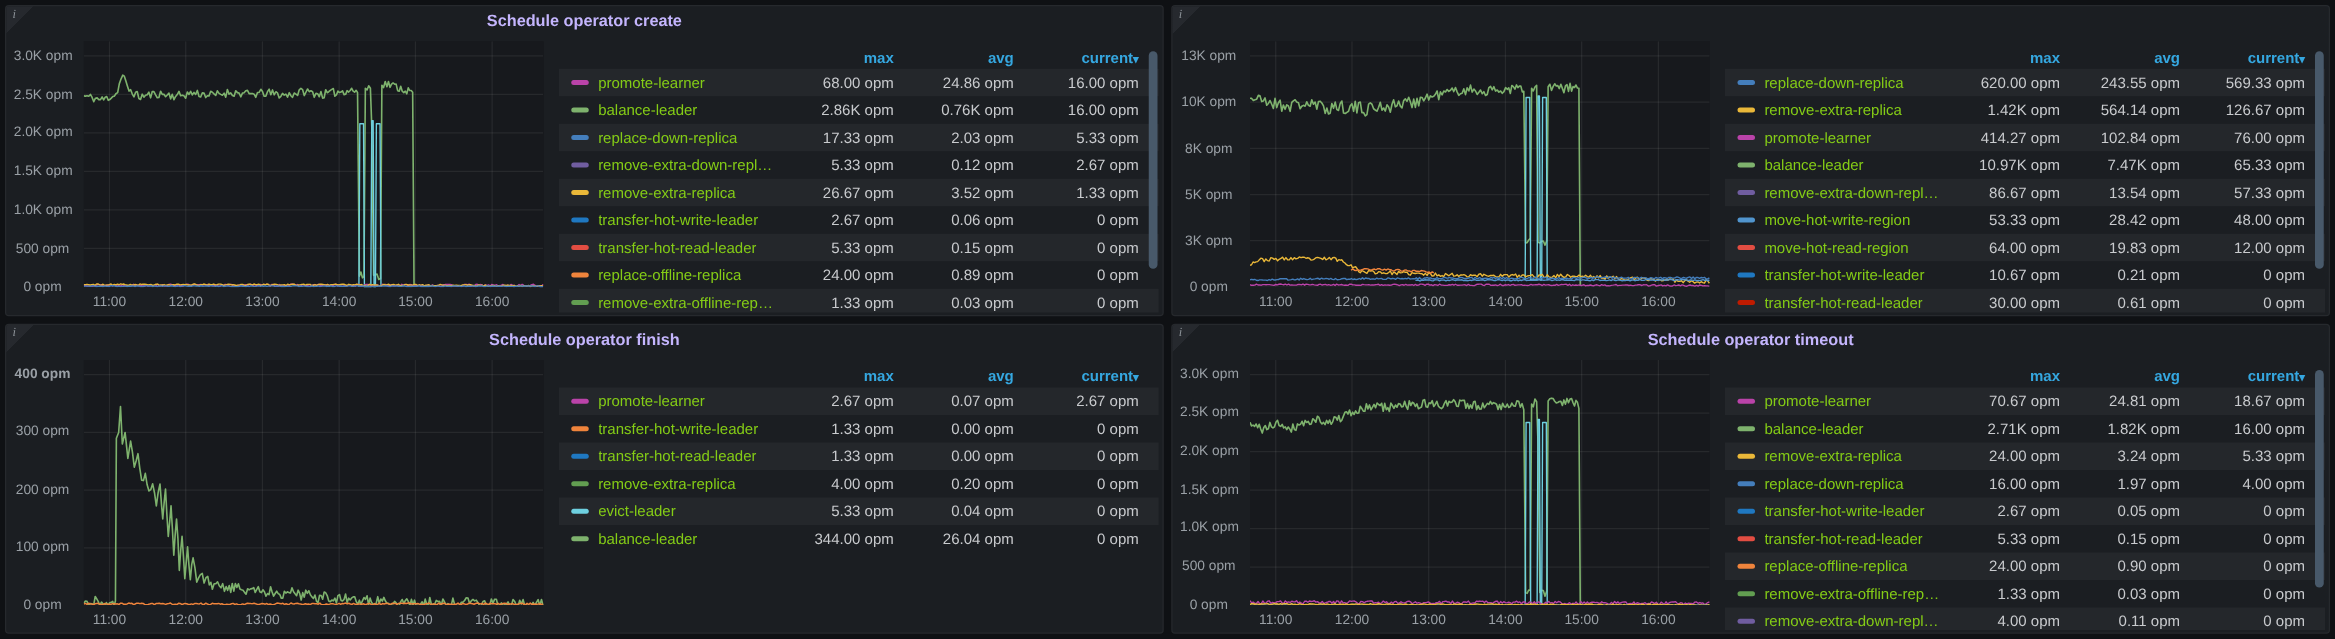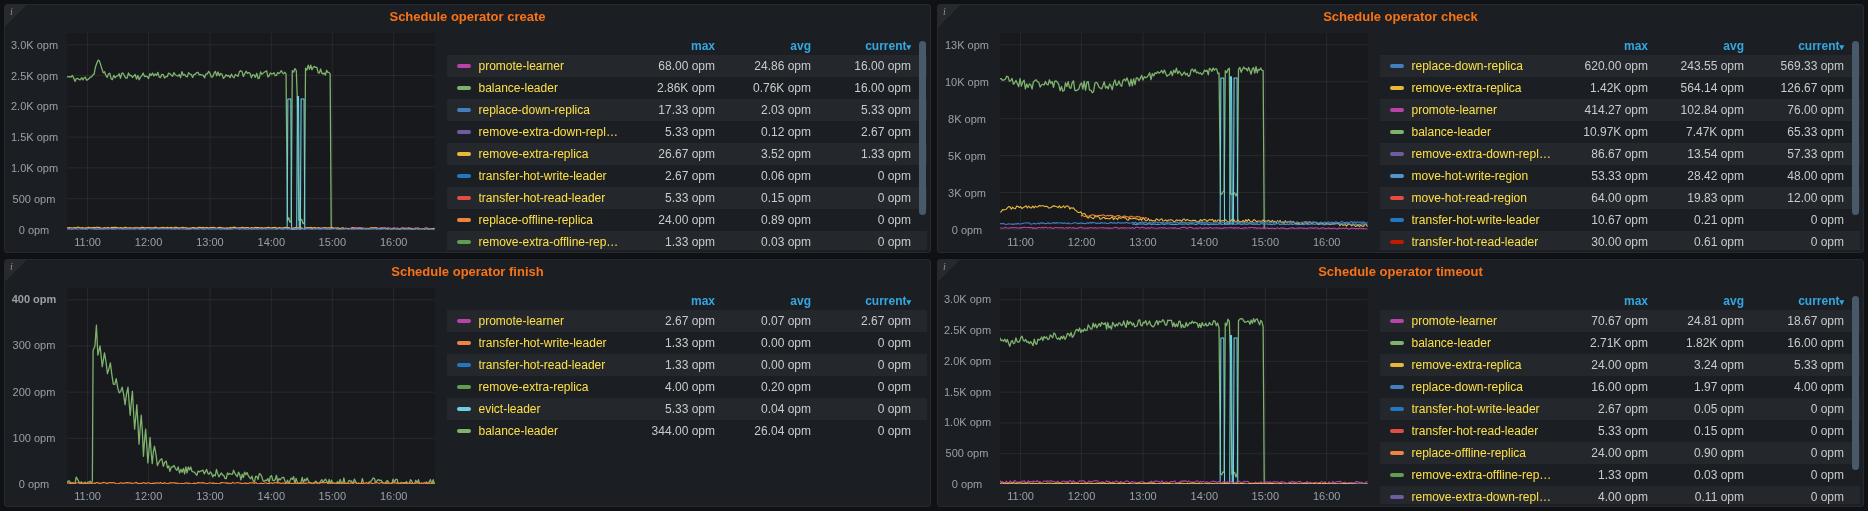--- a/index.html
+++ b/index.html
@@ -1,39 +1,39 @@
 <!DOCTYPE html>
 <html><head>
 <meta charset="utf-8">
 <style>
   html,body{margin:0;padding:0;background:#0f1114;}
   body{width:1868px;height:511px;overflow:hidden;font-family:"Liberation Sans",sans-serif;-webkit-font-smoothing:antialiased;}
   .dashboard{display:grid;grid-template-columns:1fr 1fr;grid-template-rows:1fr 1fr;gap:6px;box-sizing:border-box;width:1868px;height:511px;padding:4px;}
   .panel{position:relative;background:#1b1e22;border:1px solid #26292d;border-radius:3px;overflow:hidden;}
-  .panel-title{position:absolute;top:4px;left:0;width:100%;text-align:center;font-size:13px;font-weight:bold;color:#f97316;cursor:pointer;z-index:3;}
+  .panel-title{position:absolute;top:4px;left:0;width:100%;text-align:center;font-size:13px;font-weight:bold;color:#c4b5fd;cursor:pointer;z-index:3;}
   .info-corner{position:absolute;top:0;left:0;width:22px;height:22px;z-index:4;background:linear-gradient(135deg,#26292e 50%,rgba(0,0,0,0) 50%);cursor:pointer;}
   .info-corner i{position:absolute;top:1px;left:5px;font-size:10px;color:#8e949a;font-style:italic;font-family:"Liberation Serif",serif;}
   .chart-zone{position:absolute;left:6px;top:26px;bottom:4px;width:46%;}
   .ylabels{position:absolute;left:0;top:2px;bottom:18px;width:50px;}
   .ylabels span{position:absolute;right:4px;width:46px;text-align:center;font-size:11px;color:#9aa0a6;white-space:nowrap;}
   .plot{position:absolute;left:56px;right:2px;top:2px;bottom:18px;background:#17191d;}
   .plot svg{position:absolute;left:0;top:0;width:100%;height:100%;display:block;}
   .xlabels{position:absolute;left:56px;right:2px;bottom:0;height:16px;}
   .xlabels span{position:absolute;bottom:0;width:44px;margin-left:-22px;text-align:center;font-size:11px;color:#9aa0a6;}
   .legend-zone{position:absolute;left:calc(46% + 16px);right:3px;top:32px;bottom:2px;overflow:hidden;}
   .leg-head,.leg-row{display:grid;grid-template-columns:1fr 96px 96px 100px;align-items:center;padding:0 16px 0 10px;}
   .leg-head{height:18px;}
   .leg-head span{font-size:12px;font-weight:bold;color:#35a7e0;text-align:right;cursor:pointer;}
   .leg-head .spacer{cursor:default;}
   .leg-head .caret{font-size:9px;}
   .leg-row{height:22px;font-size:12px;color:#d3d5d8;}
   .leg-row:nth-child(odd){background:rgba(255,255,255,0.045);}
   .leg-row .name-cell{display:flex;align-items:center;gap:8px;min-width:0;cursor:pointer;}
   .leg-row .swatch{flex:0 0 14px;height:4px;border-radius:2px;}
-  .leg-row .name{white-space:nowrap;overflow:hidden;text-overflow:ellipsis;color:#fde047;}
+  .leg-row .name{white-space:nowrap;overflow:hidden;text-overflow:ellipsis;color:#84cc16;}
   .leg-row .val{text-align:right;color:#c9cbce;white-space:nowrap;}
   .leg-scroll{position:absolute;right:1px;top:4px;width:7px;height:82%;background:#48596a;border-radius:4px;cursor:pointer;}
 </style>
 </head>
 <body>
 
 <div class="dashboard">
   <section class="panel">
     <div class="info-corner">
         <i>i</i>
@@ -173,21 +173,20 @@
           </div>
         </div>
         <div class="leg-scroll"></div>
       </div>
   </section>
 
   <section class="panel">
     <div class="info-corner">
         <i>i</i>
       </div>
-    <div class="panel-title">Schedule operator check</div>
     <div class="chart-zone">
       <div class="ylabels">
           <span style="top: calc(6% - 6px);">13K opm</span>
           <span style="top: calc(24.8% - 6px);">10K opm</span>
           <span style="top: calc(43.6% - 6px);">8K opm</span>
           <span style="top: calc(62.4% - 6px);">5K opm</span>
           <span style="top: calc(81.2% - 6px);">3K opm</span>
           <span style="top: calc(100% - 6px);">0 opm</span>
         </div>
       <div class="plot">

